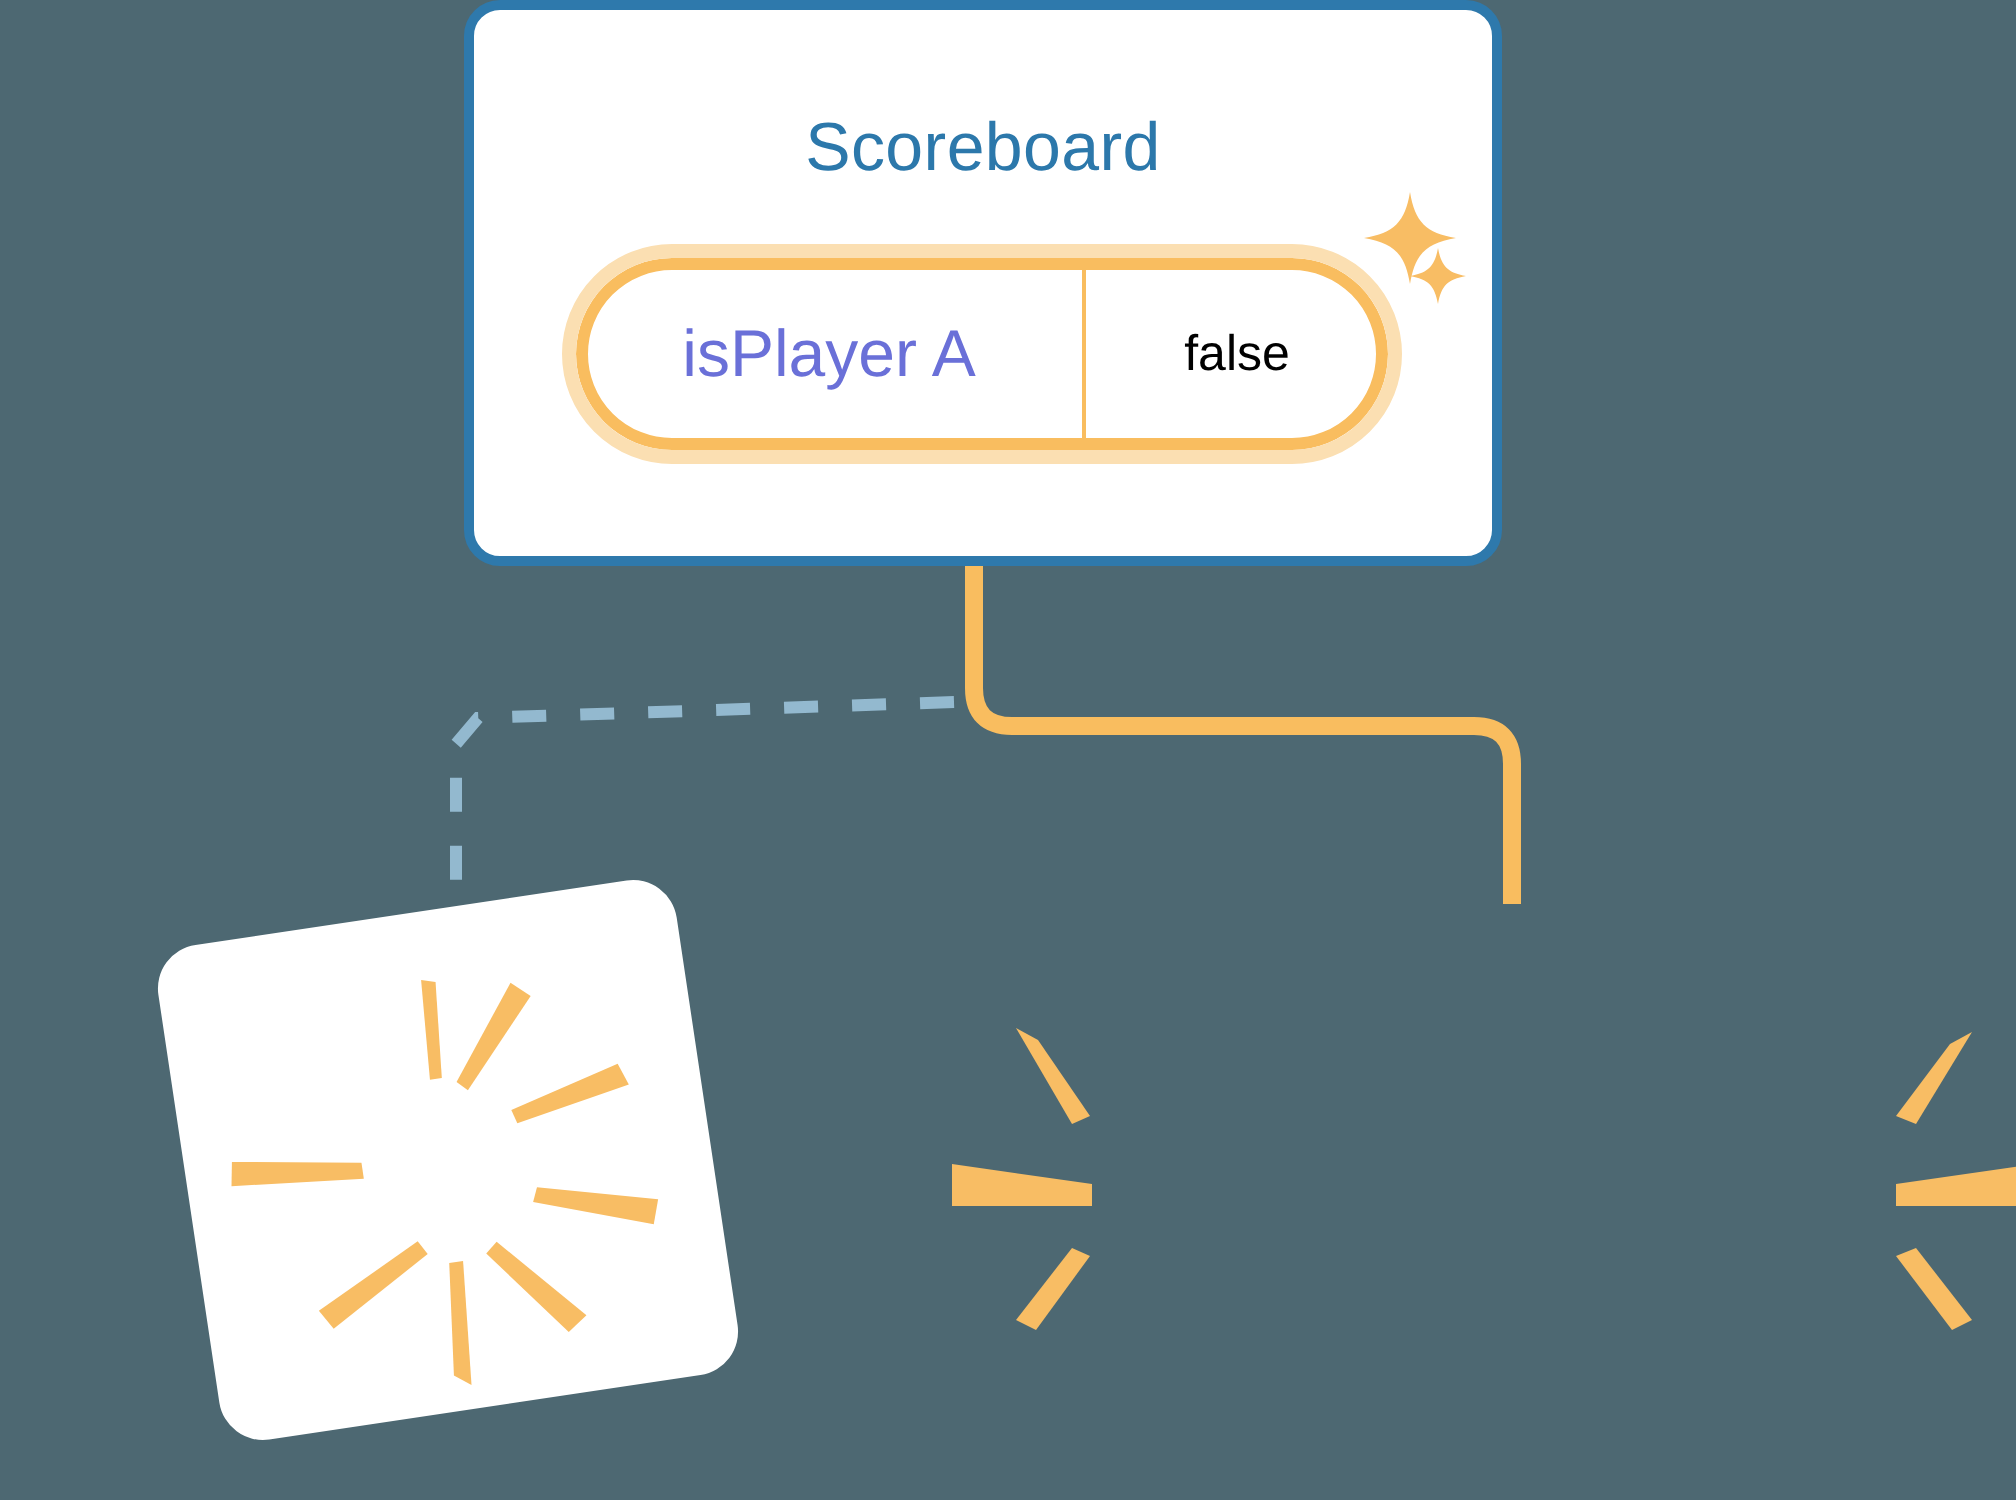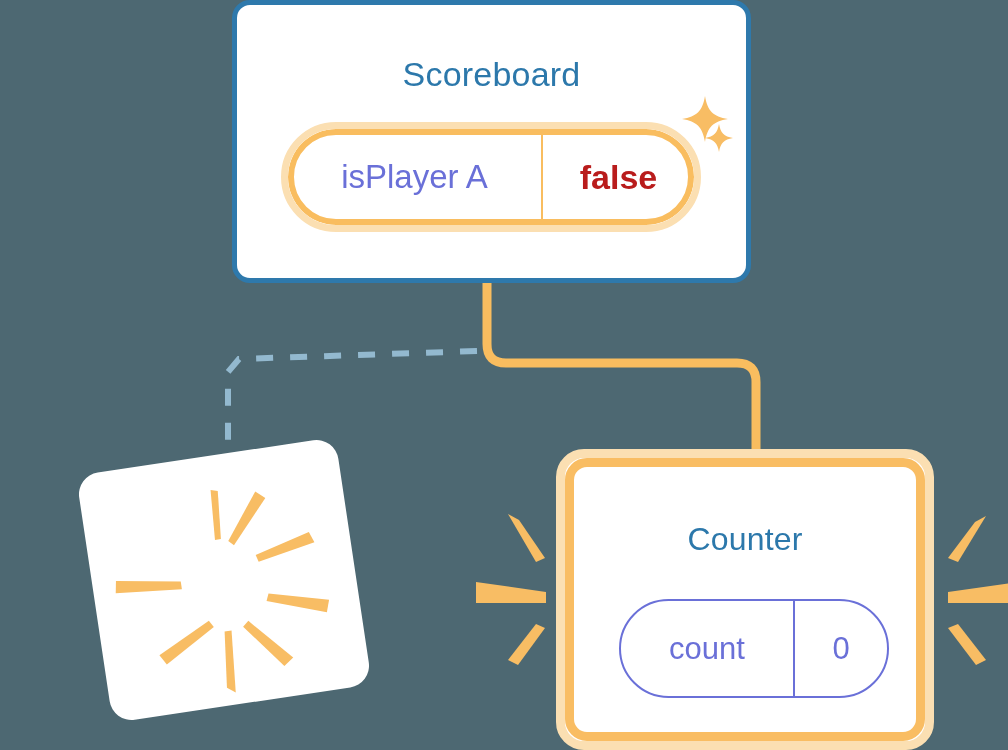--- a/index.html
+++ b/index.html
@@ -93,23 +93,23 @@
     justify-content: center;
     color: #6a70d8;
   }
   .pill-orange .cell-key {
     flex: 0 0 253px;
     font-size: 33px;
     border-right: 2px solid #f9bd5f;
   }
   .pill-orange .cell-val {
     flex: 1 1 auto;
-    font-size: 34px;
-    font-weight: bold;
-    color: #b91c1c;
+    font-size: 25px;
+    font-weight: normal;
+    color: #000000;
   }
 
   
   .sparkle {
     position: absolute;
     z-index: 7;
   }
 
   
   .card-counter {
@@ -231,23 +231,14 @@
   </svg>
 
   <svg style="position:absolute; left:944px; top:500px; z-index:6;" width="80" height="180" viewBox="0 0 80 180">
     <g fill="#f8bd64">
       <polygon points="42,16 31,22 4,58 14,62"></polygon>
       <polygon points="74,82 4,92 4,103 74,103"></polygon>
       <polygon points="14,124 4,128 32,165 42,160"></polygon>
     </g>
   </svg>
 
-  <div class="card-counter">
-    <div class="card-counter-inner"></div>
-    <div class="card-title counter-title">Counter</div>
-
-    <div class="pill-plain">
-      <div class="pill-cell cell-key">count</div>
-      <div class="pill-cell cell-val">0</div>
-    </div>
-  </div>
 
 </div>
 
 </body></html>

